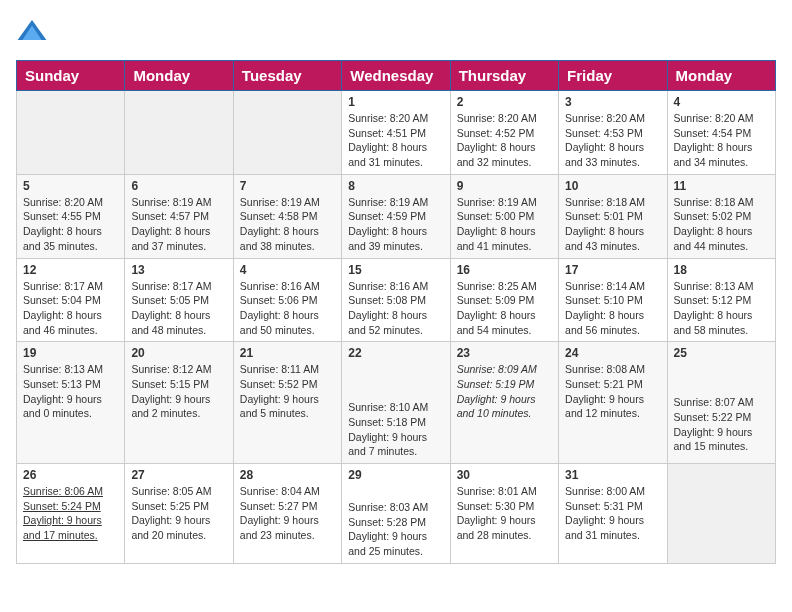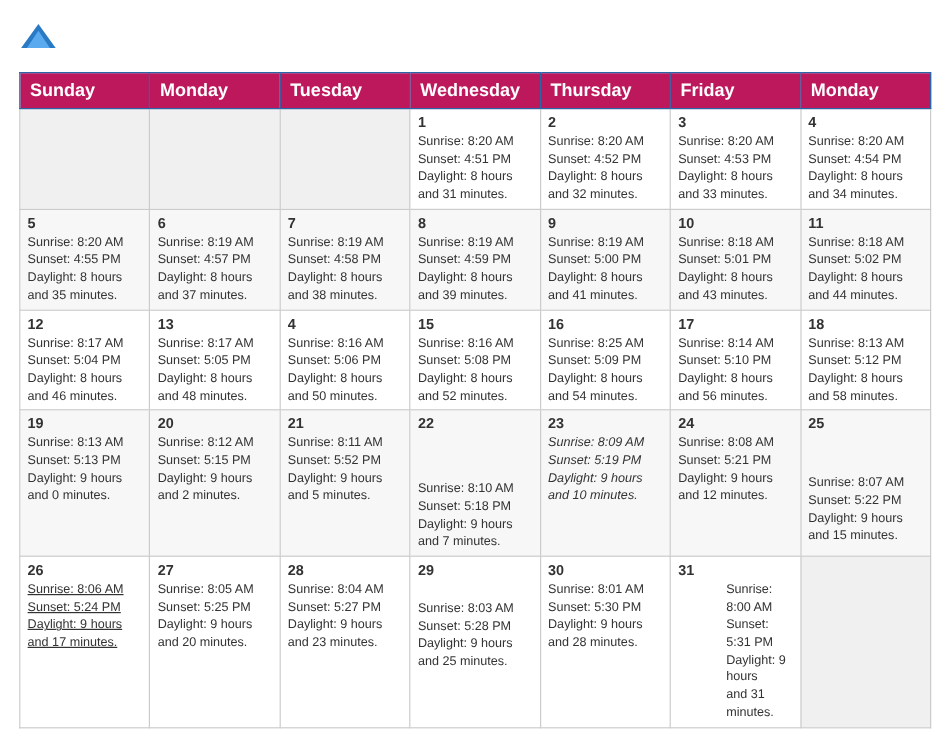--- a/index.html
+++ b/index.html
@@ -346,21 +346,21 @@
         </td>
         <td>
           <span class="day-number">30</span>
           <div class="day-info" style="white-space: pre-line;">Sunrise: 8:01 AM
 Sunset: 5:30 PM
 Daylight: 9 hours
 and 28 minutes.</div>
         </td>
         <td>
           <span class="day-number">31</span>
-          <div class="day-info" style="white-space: pre-line; margin-left: 40px;">Sunrise: 8:00 AM
+          <div class="day-info" style="white-space: pre-line;">Sunrise: 8:00 AM
 Sunset: 5:31 PM
 Daylight: 9 hours
 and 31 minutes.</div>
         </td>
         <td class="empty"></td>
       </tr>
     </tbody>
 </table>
 
 </body></html>

